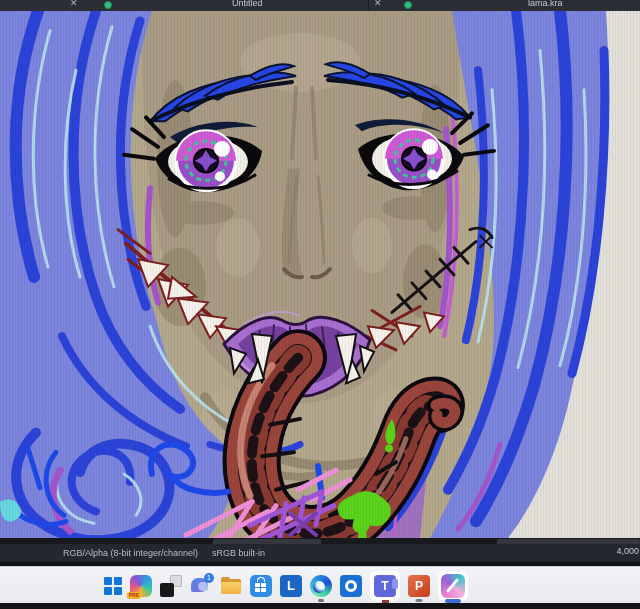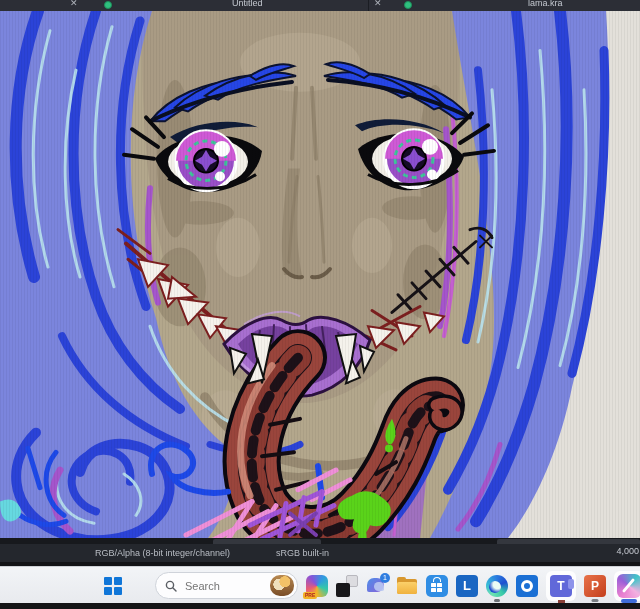--- a/index.html
+++ b/index.html
@@ -20,21 +20,21 @@
   .canvas{position:absolute;left:0;top:11px;width:640px;height:527px;background:#b3a78c;}
   .canvas svg{display:block;width:640px;height:527px;}
   .moire{position:absolute;inset:0;pointer-events:none;
          background:repeating-linear-gradient(90deg,rgba(0,0,0,.05) 0 1px,transparent 1px 3px);}
 
   
   .dockstrip{position:absolute;left:0;top:538px;width:640px;height:6px;background:#17191d;}
   .dockstrip .dtab{position:absolute;top:1px;height:5px;background:#34373e;border-radius:2px 2px 0 0;}
   .statusbar{position:absolute;left:0;top:544px;width:640px;height:18px;background:#24272d;
              color:#b9bdc4;font-size:9px;display:flex;align-items:center;}
-  .statusbar .seg{margin-right:14px;white-space:nowrap;margin-left:32px;}
+  .statusbar .seg{margin-right:14px;white-space:nowrap;}
   .statusbar .left{padding-left:63px;display:flex;}
   .statusbar .size{position:absolute;right:-6px;top:2px;color:#c6cad1;font-size:9px;white-space:nowrap;}
   .gapdark{position:absolute;left:0;top:562px;width:640px;height:4px;background:#121316;}
 
   
   .taskbar{position:absolute;left:0;top:566px;width:640px;height:37px;
            background:linear-gradient(180deg,#f2f4f7,#e8eaee);
            border-top:1px solid #cdd0d6;box-sizing:border-box;}
   .tb-row{position:absolute;left:104px;top:0;height:37px;display:flex;align-items:center;gap:8px;}
   .winlogo{width:18px;height:18px;display:grid;grid-template-columns:8px 8px;
@@ -388,28 +388,20 @@
 <div class="gapdark"></div>
 
 <div class="taskbar">
   <div class="tb-row">
     <div class="winlogo">
       <div></div>
         <div></div>
         <div></div>
         <div></div>
     </div>
-    <div class="searchpill">
-      <svg width="12" height="12" viewBox="0 0 12 12">
-        <circle cx="5" cy="5" r="3.6" fill="none" stroke="#5a5e64" stroke-width="1.4"></circle>
-        <line x1="8" y1="8" x2="11" y2="11" stroke="#5a5e64" stroke-width="1.4" stroke-linecap="round"></line>
-      </svg>
-      <input placeholder="Search" style="">
-      <div class="sp-img"></div>
-    </div>
 
     <div class="ic">
       <div class="copilot"></div>
       <span class="badge-pre">PRE</span>
     </div>
 
     <div class="ic">
       <div class="sq-lite"></div>
       <div class="sq-dark"></div>
     </div>

